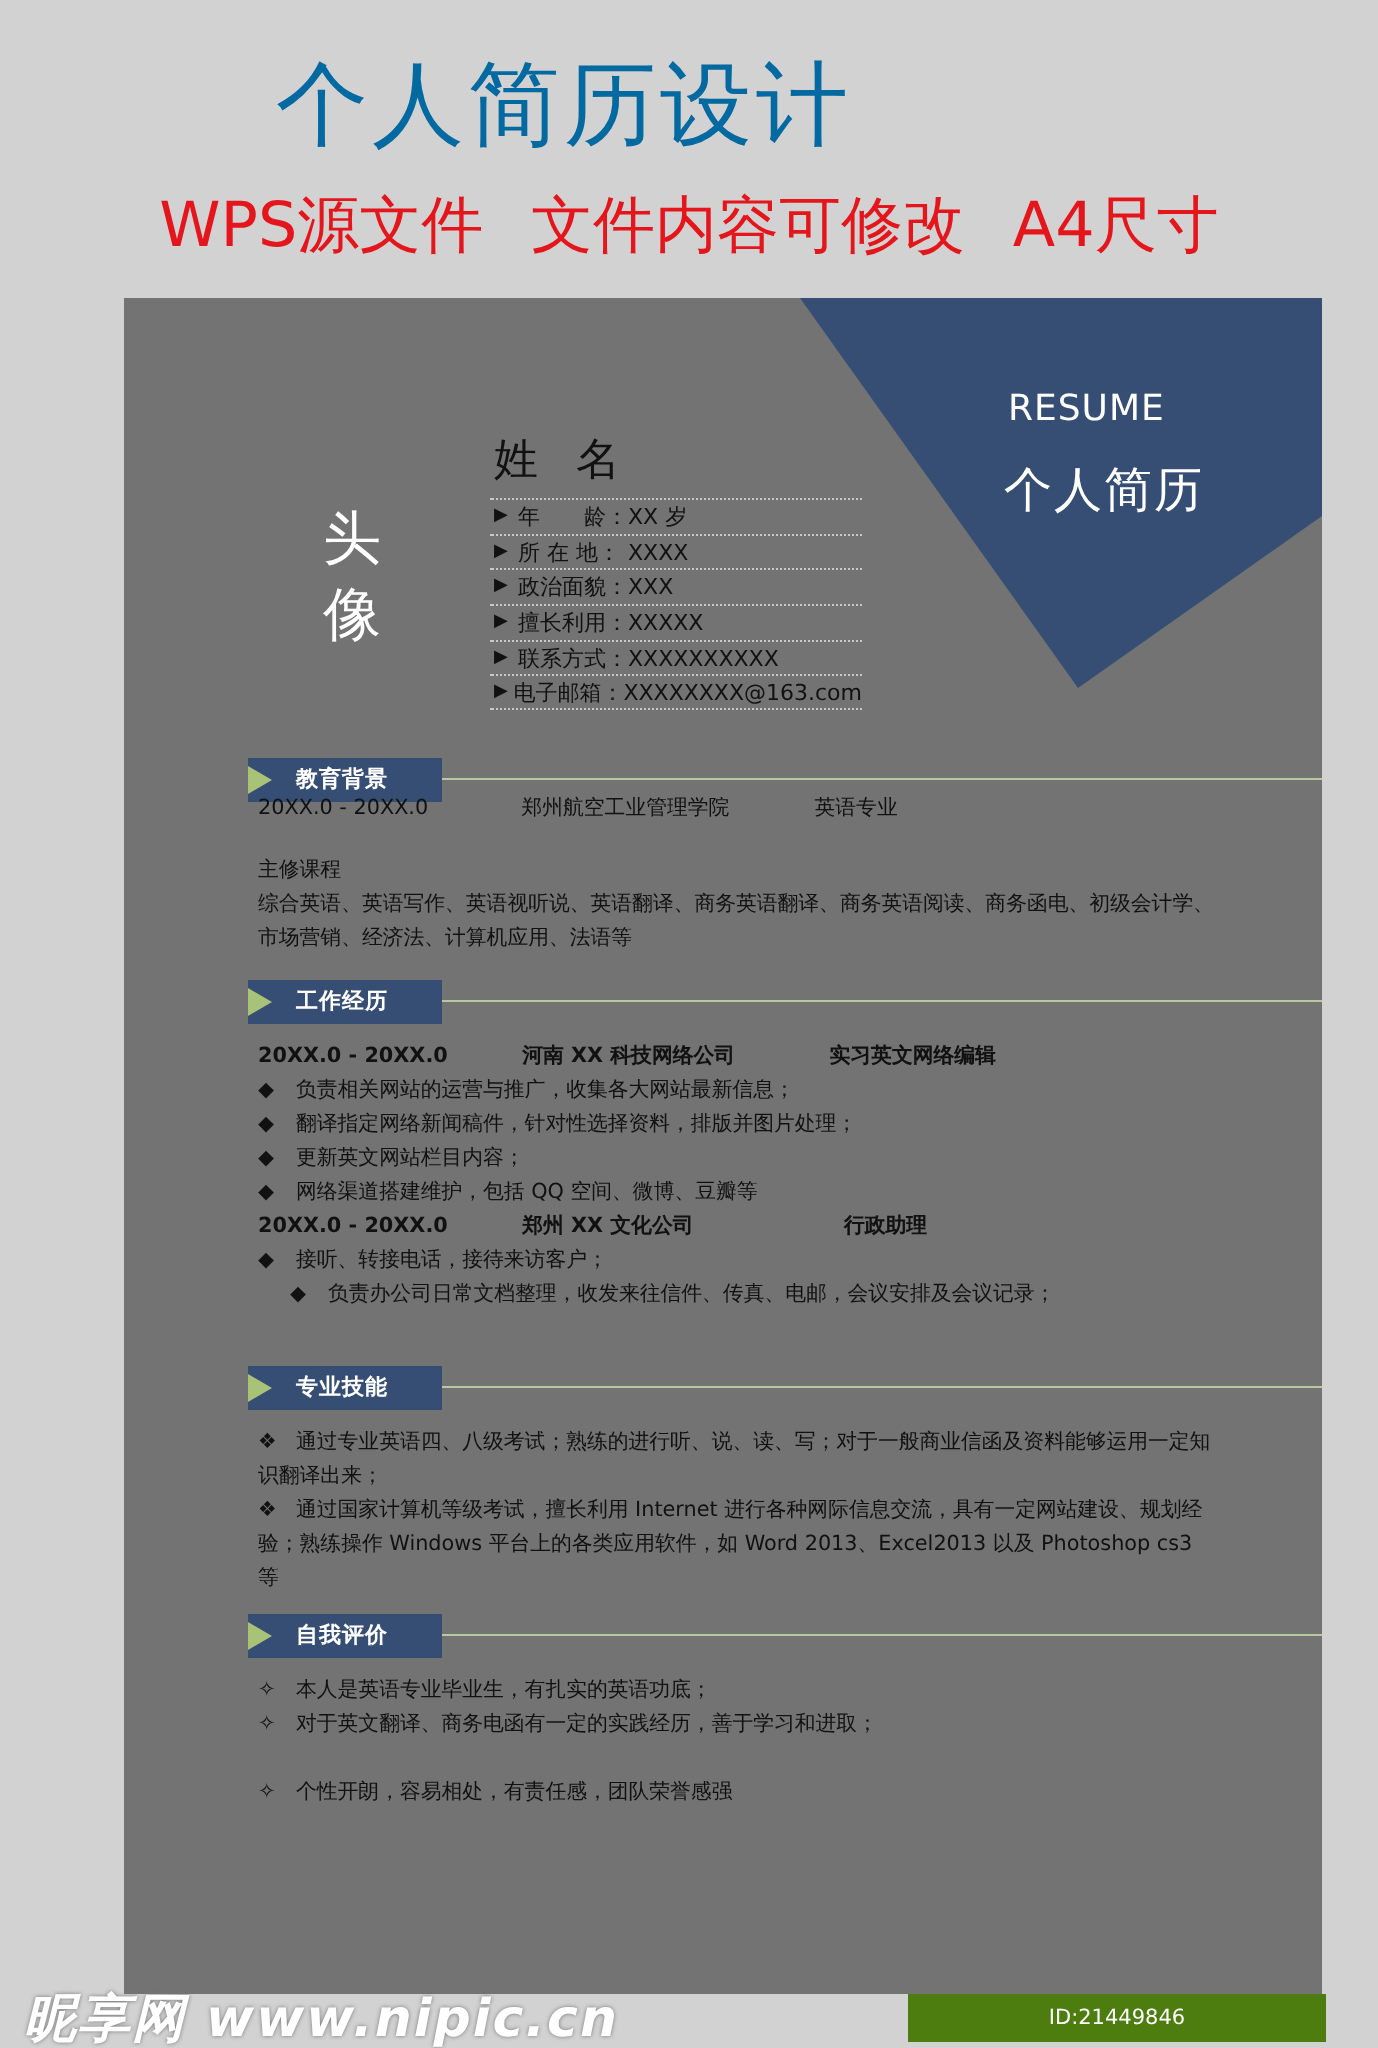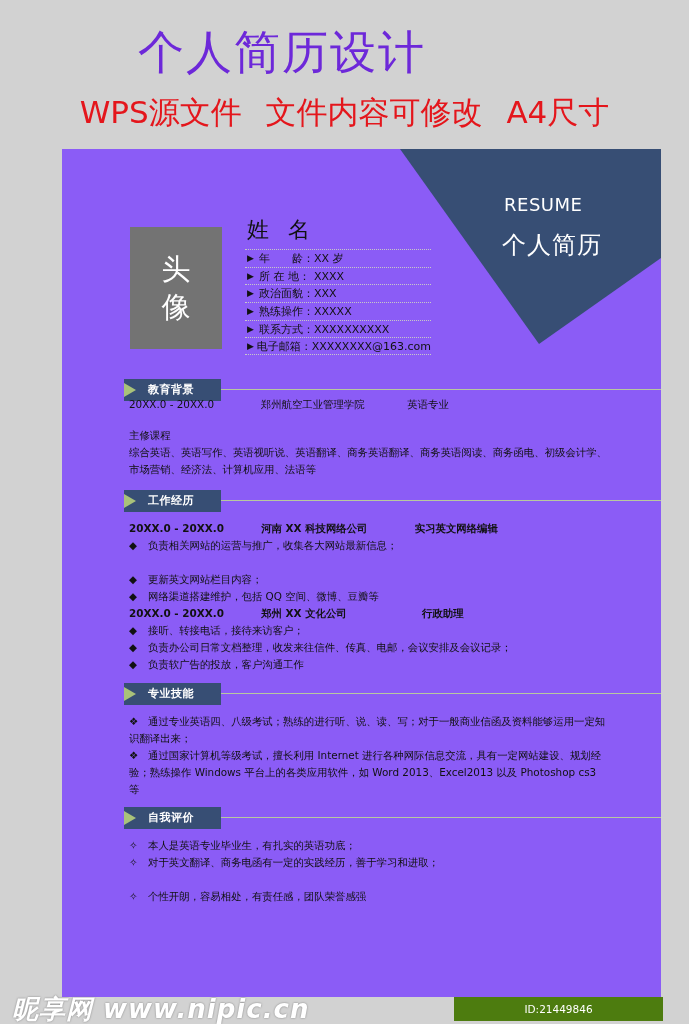--- a/index.html
+++ b/index.html
@@ -5,31 +5,31 @@
     * { margin: 0; padding: 0; box-sizing: border-box; }
     html, body { width: 689px; height: 1024px; overflow: hidden; }
     body {
       background: #d2d2d2;
       font-family: "DejaVu Sans", "Liberation Sans", sans-serif;
       position: relative;
       color: #111;
     }
     .banner-title {
       position: absolute; left: 0; top: 22px; width: 564px;
-      text-align: center; font-size: 46px; color: #6d28d9; letter-spacing: 2px;
+      text-align: center; font-size: 46px; color: #0369a1; letter-spacing: 2px;
       font-weight: normal;
     }
     .banner-sub {
       position: absolute; left: 0; top: 92px; width: 689px;
       text-align: center; font-size: 31px; color: #e4161c; letter-spacing: 0px;
       word-spacing: 14px;
     }
     .page {
       position: absolute; left: 62px; top: 149px; width: 599px; height: 848px;
-      background: #8b5cf6; overflow: hidden;
+      background: #737373; overflow: hidden;
     }
     .corner-shape {
       position: absolute; left: 0; top: 0; width: 599px; height: 200px;
     }
     .resume-en {
       position: absolute; left: 442px; top: 45px; width: 120px;
       color: #fff; font-size: 18px; letter-spacing: 0.5px;
     }
     .resume-cn {
       position: absolute; left: 440px; top: 80px; width: 140px;
@@ -115,21 +115,21 @@
       <span class="lbl">所 在 地：</span>
       <span>XXXX</span>
     </div>
     <div class="info-row">
       <span class="tri">▶</span>
       <span class="lbl">政治面貌：</span>
       <span>XXX</span>
     </div>
     <div class="info-row">
       <span class="tri">▶</span>
-      <span class="lbl">熟练操作：</span>
+      <span class="lbl">擅长利用：</span>
       <span>XXXXX</span>
     </div>
     <div class="info-row">
       <span class="tri">▶</span>
       <span class="lbl">联系方式：</span>
       <span>XXXXXXXXXX</span>
     </div>
     <div class="info-row">
       <span class="tri">▶</span>
       <span class="lbl">电子邮箱：</span>
@@ -162,33 +162,33 @@
     <div class="section-line"></div>
   </div>
   <div class="txt b" style="top:371px;">
     <span>20XX.0 - 20XX.0</span>
     <span style="display:inline-block;width:30px;"></span>
     <span>河南 XX 科技网络公司</span>
     <span style="display:inline-block;width:40px;"></span>
     <span>实习英文网络编辑</span>
   </div>
   <div class="txt" style="top:388px;"><span class="bul">◆</span><span>负责相关网站的运营与推广，收集各大网站最新信息；</span></div>
+  <div class="txt" style="top:405px;"><span class="bul">◆</span><span>翻译指定网络新闻稿件，针对性选择资料，排版并图片处理；</span></div>
   <div class="txt" style="top:422px;"><span class="bul">◆</span><span>更新英文网站栏目内容；</span></div>
   <div class="txt" style="top:439px;"><span class="bul">◆</span><span>网络渠道搭建维护，包括 QQ 空间、微博、豆瓣等</span></div>
 
   <div class="txt b" style="top:456px;">
     <span>20XX.0 - 20XX.0</span>
     <span style="display:inline-block;width:30px;"></span>
     <span>郑州 XX 文化公司</span>
     <span style="display:inline-block;width:68px;"></span>
     <span>行政助理</span>
   </div>
   <div class="txt" style="top:473px;"><span class="bul">◆</span><span>接听、转接电话，接待来访客户；</span></div>
-  <div class="txt" style="top:490px;"><span class="bul">◆</span><span>负责办公司日常文档整理，收发来往信件、传真、电邮，会议安排及会议记录；</span></div>
-  <div class="txt" style="top:507px;"><span class="bul">◆</span><span>负责软广告的投放，客户沟通工作</span></div>
+  <div class="txt" style="top:490px;margin-left:16px;"><span class="bul">◆</span><span>负责办公司日常文档整理，收发来往信件、传真、电邮，会议安排及会议记录；</span></div>
 
   <div class="section-header" style="top:534px;">
     <div class="section-tab">
       <div class="arrow"></div>
       <div class="title">专业技能</div>
     </div>
     <div class="section-line"></div>
   </div>
   <div class="txt wrap" style="top:564px;"><span class="bul">❖</span><span>通过专业英语四、八级考试；熟练的进行听、说、读、写；对于一般商业信函及资料能够运用一定知识翻译出来；</span></div>
   <div class="txt wrap" style="top:598px;"><span class="bul">❖</span><span>通过国家计算机等级考试，擅长利用 Internet 进行各种网际信息交流，具有一定网站建设、规划经验；熟练操作 Windows 平台上的各类应用软件，如 Word 2013、Excel2013 以及 Photoshop cs3 等</span></div>

